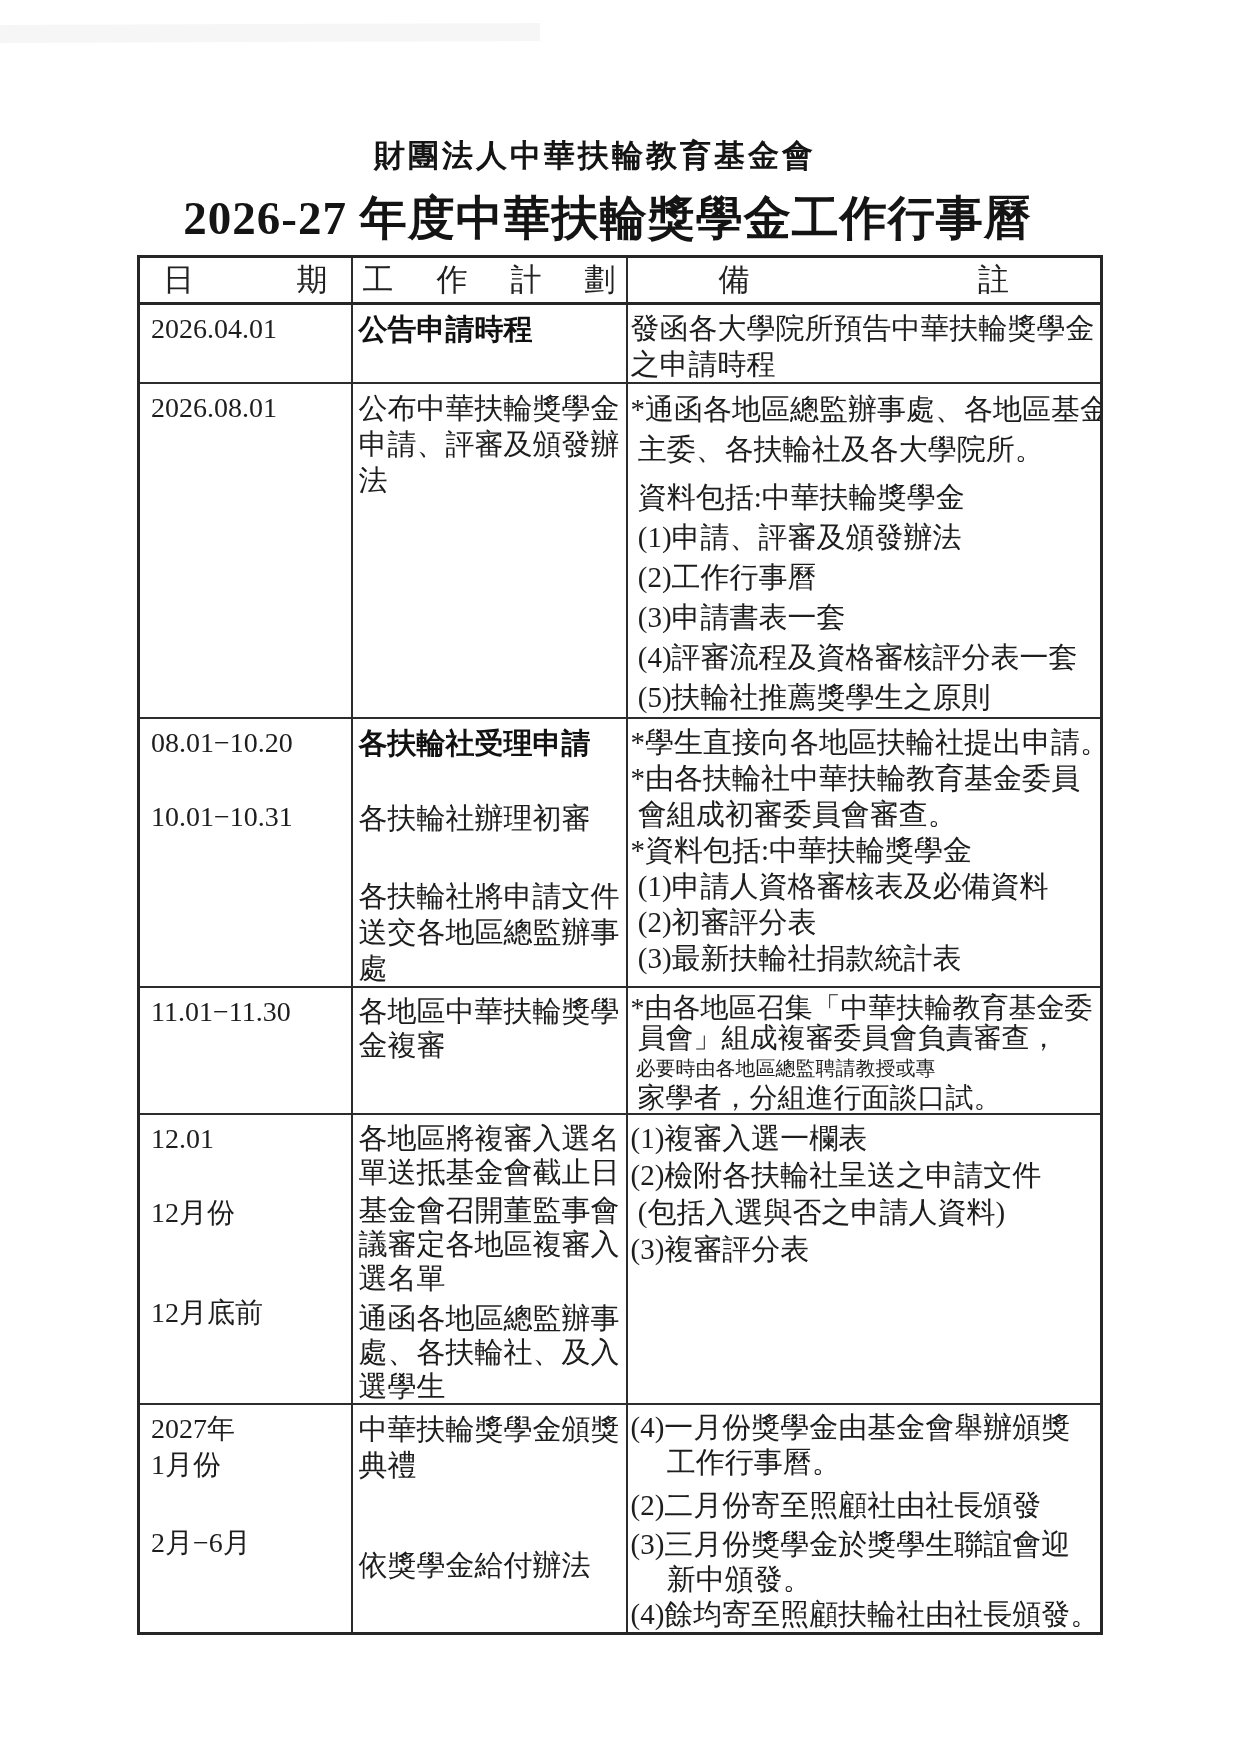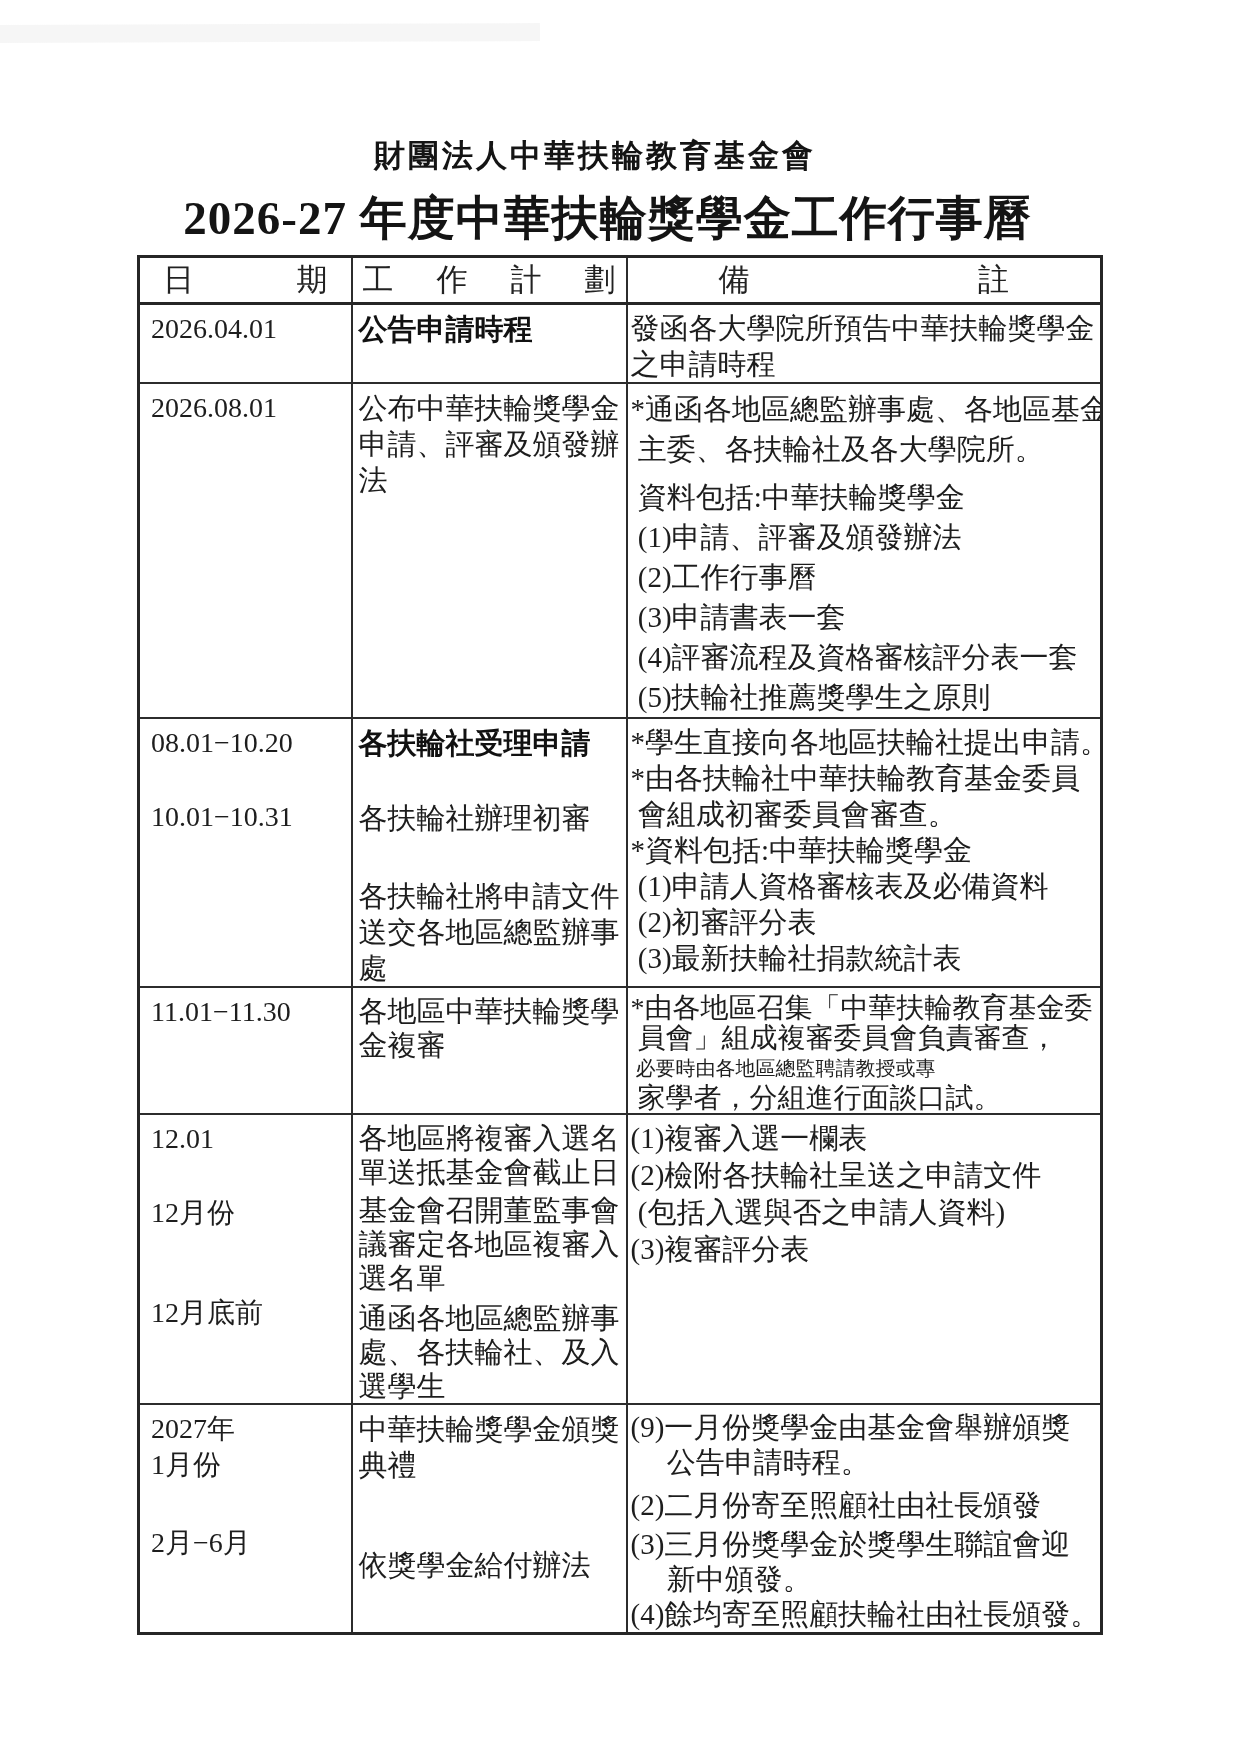--- a/index.html
+++ b/index.html
@@ -188,22 +188,22 @@
             <div class="line">2027年</div>
             <div class="line">1月份</div>
             <div class="line" style="margin-top: 42px;">2月−6月</div>
           </td>
           <td class="plan-cell">
             <div class="line">中華扶輪獎學金頒獎</div>
             <div class="line">典禮</div>
             <div class="line" style="margin-top: 64px;">依獎學金給付辦法</div>
           </td>
           <td class="note-cell">
-            <div class="line" style="line-height: 35px;">(9)一月份獎學金由基金會舉辦頒獎</div>
-            <div class="line" style="line-height: 35px;">　 公告申請時程。</div>
+            <div class="line" style="line-height: 35px;">(4)一月份獎學金由基金會舉辦頒獎</div>
+            <div class="line" style="line-height: 35px;">　 工作行事曆。</div>
             <div class="line" style="line-height: 35px; margin-top: 8px;">(2)二月份寄至照顧社由社長頒發</div>
             <div class="line" style="line-height: 35px; margin-top: 4px;">(3)三月份獎學金於獎學生聯誼會迎</div>
             <div class="line" style="line-height: 35px;">　 新中頒發。</div>
             <div class="line" style="line-height: 35px;">(4)餘均寄至照顧扶輪社由社長頒發。</div>
           </td>
         </tr>
       </tbody>
   </table>
 </div>
 

